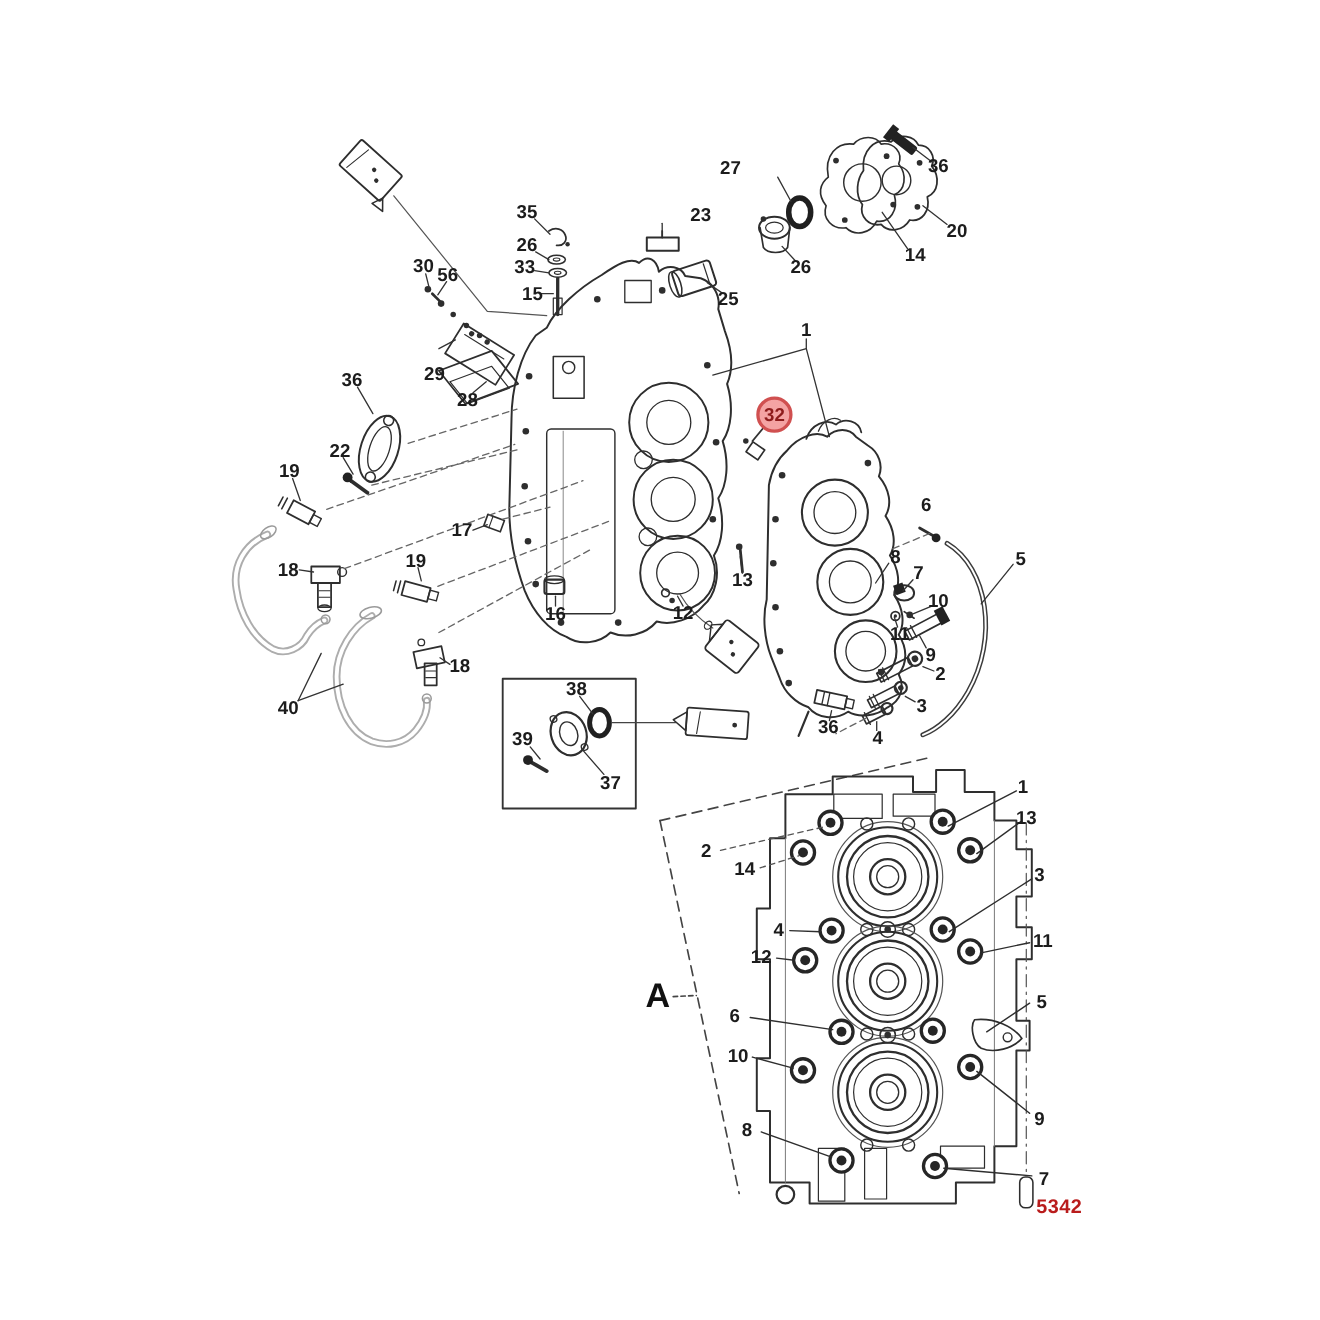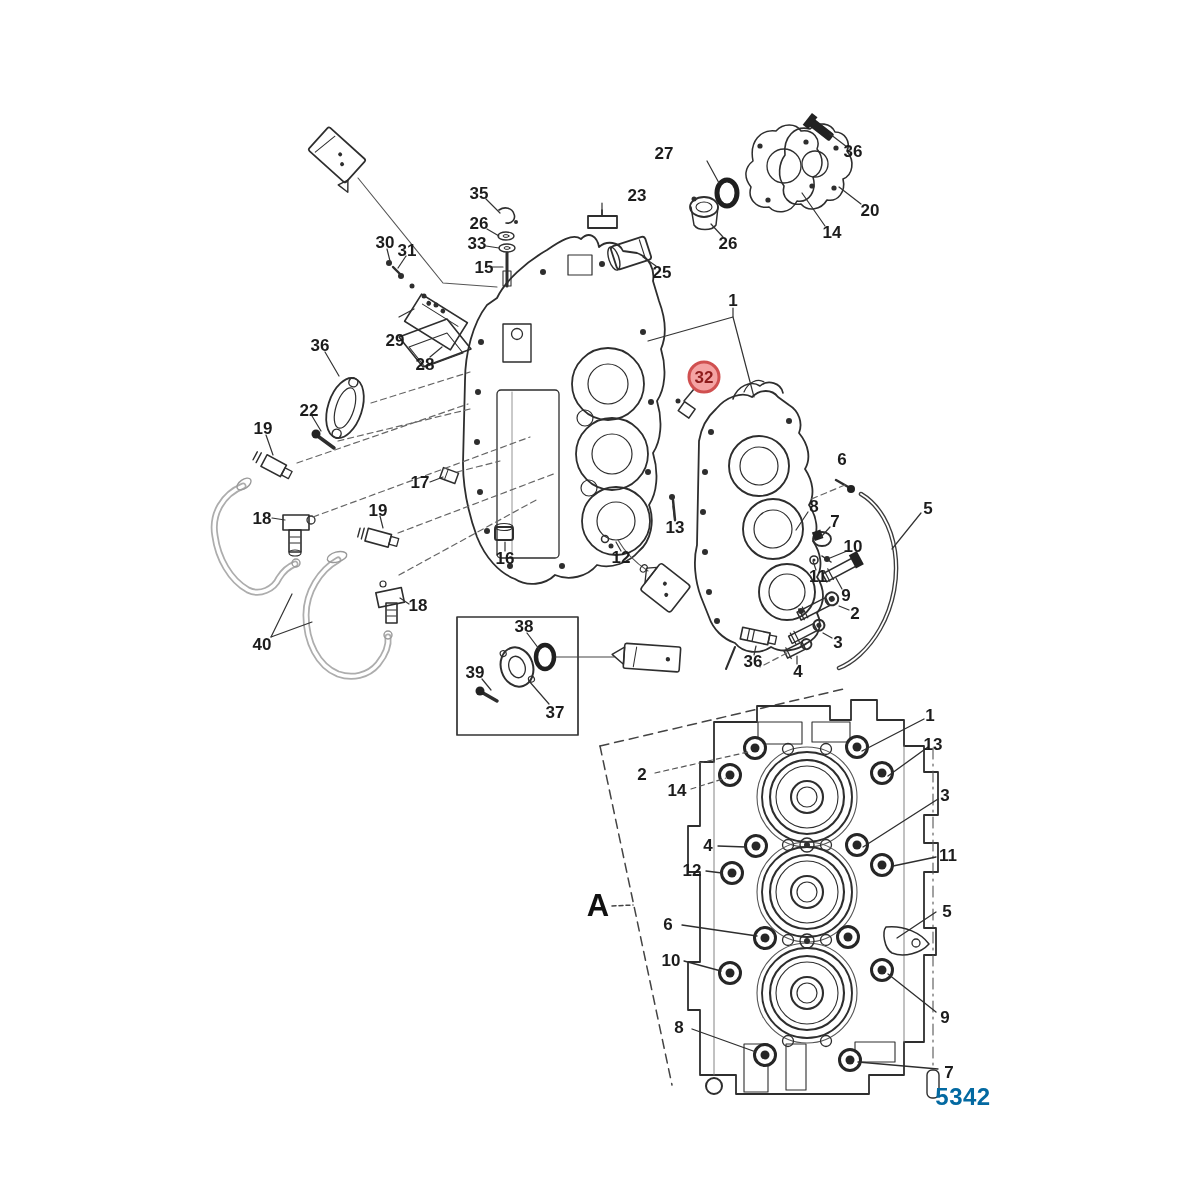--- a/index.html
+++ b/index.html
@@ -6,21 +6,21 @@
   #canvas{position:relative;width:1200px;height:1200px;background:#ffffff;overflow:hidden;
           font-family:"Liberation Sans",sans-serif;}
   #artwork{position:absolute;left:0;top:0;}
   #callouts{position:absolute;left:0;top:0;width:100%;height:100%;}
   .callout{position:absolute;transform:translate(-50%,-50%);font-weight:bold;font-size:17px;
            color:#1c1c1c;white-space:nowrap;line-height:1;}
   .callout.highlight{width:33px;height:33px;background:#f4a3a3;border:3px solid #d05050;
            border-radius:50%;display:flex;align-items:center;justify-content:center;
            color:#8e1c1c;font-size:17px;box-sizing:border-box;}
   .callout.view-letter{font-size:31px;color:#111;}
-  .callout.drawing-number{font-size:24px;color:#0369a1;letter-spacing:0.5px;}
+  .callout.drawing-number{font-size:18px;color:#b91c1c;letter-spacing:0.5px;}
 </style>
 </head>
 <body>
 
 <div id="canvas">
 
 <svg id="artwork" width="1200" height="1200" viewBox="0 0 1200 1200" fill="none" stroke="#2e2e2e" stroke-width="1.6" stroke-linecap="round" stroke-linejoin="round">
 
   <defs>
     <clipPath id="lb">
@@ -473,21 +473,21 @@
       <div class="callout" style="left: 477px; top: 243px;">33</div>
       <div class="callout" style="left: 484px; top: 267px;">15</div>
       <div class="callout" style="left: 637px; top: 195px;">23</div>
       <div class="callout" style="left: 662px; top: 272px;">25</div>
       <div class="callout" style="left: 664px; top: 153px;">27</div>
       <div class="callout" style="left: 728px; top: 243px;">26</div>
       <div class="callout" style="left: 853px; top: 151px;">36</div>
       <div class="callout" style="left: 870px; top: 210px;">20</div>
       <div class="callout" style="left: 832px; top: 232px;">14</div>
       <div class="callout" style="left: 385px; top: 242px;">30</div>
-      <div class="callout" style="left: 407px; top: 250px;">31</div>
+      <div class="callout" style="left: 407px; top: 250px;">56</div>
       <div class="callout" style="left: 395px; top: 324px; margin-top: 16px;">29</div>
       <div class="callout" style="left: 425px; top: 364px;">28</div>
       <div class="callout" style="left: 320px; top: 345px;">36</div>
       <div class="callout" style="left: 309px; top: 410px;">22</div>
       <div class="callout" style="left: 263px; top: 428px;">19</div>
       <div class="callout" style="left: 262px; top: 518px;">18</div>
       <div class="callout" style="left: 378px; top: 510px;">19</div>
       <div class="callout" style="left: 420px; top: 482px;">17</div>
       <div class="callout" style="left: 418px; top: 605px;">18</div>
       <div class="callout" style="left: 505px; top: 558px;">16</div>

